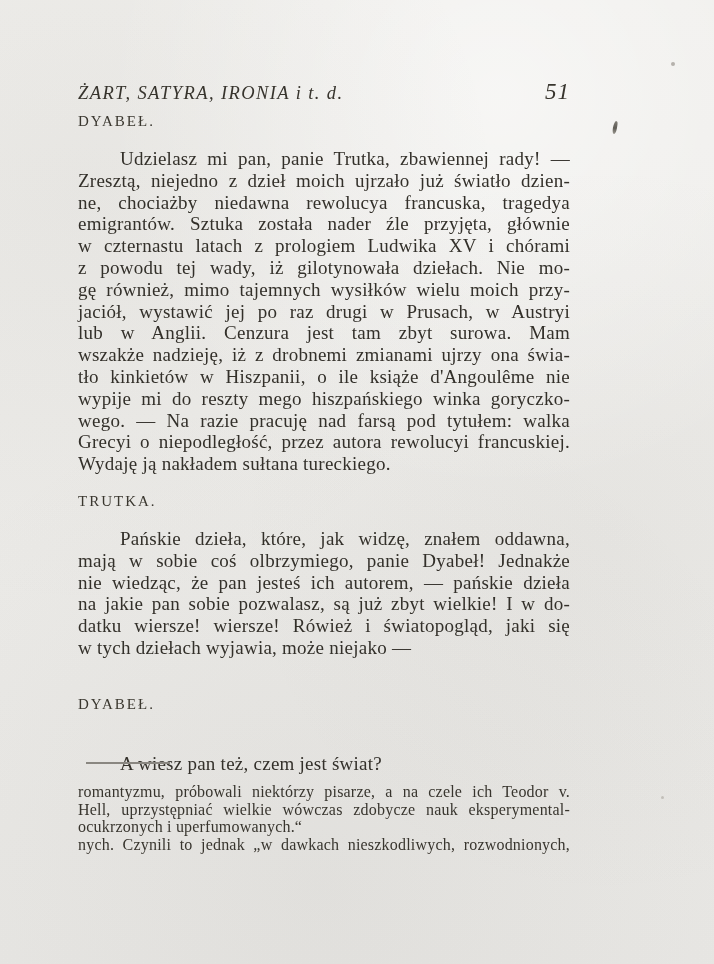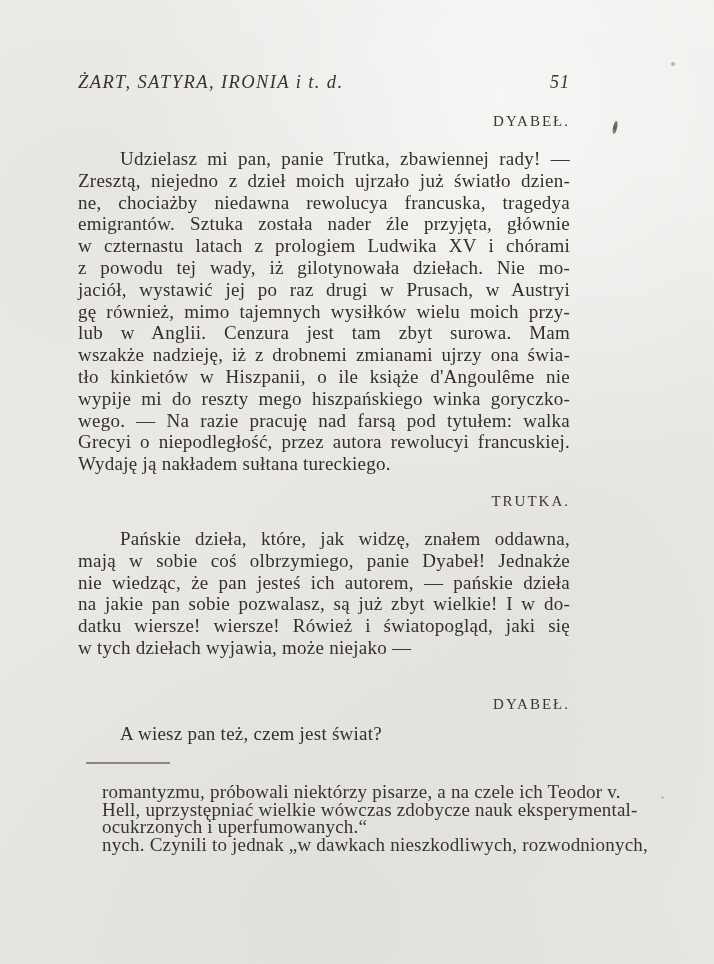--- a/index.html
+++ b/index.html
@@ -16,47 +16,47 @@
       radial-gradient(circle at 85% 55%, rgba(120,115,105,0.05), transparent 46%),
       radial-gradient(circle at 45% 92%, rgba(100,95,88,0.06), transparent 52%),
       radial-gradient(circle at 70% 10%, rgba(255,255,255,0.5), transparent 40%),
       linear-gradient(180deg,#efeeeb,#e8e7e4);
     color:#33302a;
   }
   .column{position:absolute;left:78px;width:492px;}
 
   
   .running-header{
-    top:72px;display:flex;justify-content:space-between;align-items:baseline;text-align:right;
+    top:79px;display:flex;justify-content:space-between;align-items:baseline;text-align:right;
   }
   .running-title{
     font-style:italic;font-size:18.5px;letter-spacing:1.4px;color:#37342d;
     white-space:nowrap;
   }
   .page-number{
-    font-style:italic;font-size:18px;letter-spacing:1px;color:#37342d;
+    font-style:italic;font-size:23px;letter-spacing:1px;color:#37342d;
   }
 
   
   .speaker{
-    text-align:right;font-size:15px;letter-spacing:2px;color:#3a372f;
+    text-align:left;font-size:15px;letter-spacing:2px;color:#3a372f;
     text-transform:none;
   }
 
   
   .prose{font-size:19px;line-height:21.8px;letter-spacing:0.25px;}
   .prose .line{
     text-align:justify;text-align-last:justify;text-justify:inter-word;
     height:21.8px;white-space:nowrap;
   }
   .prose .line.first{text-indent:42px;}
   .prose .line.last{text-align-last:left;}
 
   
-  .footnote{font-size:19px;line-height:17.6px;letter-spacing:0.2px;color:#38352e;margin-left:24px;}
+  .footnote{font-size:16px;line-height:17.6px;letter-spacing:0.2px;color:#38352e;}
   .footnote .line{height:17.6px;}
   .footnote .line.first{text-indent:0;}
 
   .footnote-rule{
     position:absolute;left:86px;top:762px;width:84px;height:1.5px;
     background:#8a8781;
   }
 
   
   .ink-mark{
@@ -81,22 +81,22 @@
 
   <div class="column speaker" style="top:113px">DYABEŁ.</div>
 
   <div class="column prose" style="top:148px">
       <div class="line first">Udzielasz mi pan, panie Trutka, zbawiennej rady! —</div>
       <div class="line">Zresztą, niejedno z dzieł moich ujrzało już światło dzien-</div>
       <div class="line">ne, chociażby niedawna rewolucya francuska, tragedya</div>
       <div class="line">emigrantów. Sztuka została nader źle przyjęta, głównie</div>
       <div class="line">w czternastu latach z prologiem Ludwika XV i chórami</div>
       <div class="line">z powodu tej wady, iż gilotynowała dziełach. Nie mo-</div>
+      <div class="line">gę również, mimo tajemnych wysiłków wielu moich przy-</div>
       <div class="line">jaciół, wystawić jej po raz drugi w Prusach, w Austryi</div>
-      <div class="line">gę również, mimo tajemnych wysiłków wielu moich przy-</div>
       <div class="line">lub w Anglii. Cenzura jest tam zbyt surowa. Mam</div>
       <div class="line">wszakże nadzieję, iż z drobnemi zmianami ujrzy ona świa-</div>
       <div class="line">tło kinkietów w Hiszpanii, o ile książe d'Angoulême nie</div>
       <div class="line">wypije mi do reszty mego hiszpańskiego winka goryczko-</div>
       <div class="line">wego. — Na razie pracuję nad farsą pod tytułem: walka</div>
       <div class="line">Grecyi o niepodległość, przez autora rewolucyi francuskiej.</div>
       <div class="line last">Wydaję ją nakładem sułtana tureckiego.</div>
     </div>
 
   <div class="column speaker" style="top:493px">TRUTKA.</div>
@@ -105,21 +105,21 @@
       <div class="line first">Pańskie dzieła, które, jak widzę, znałem oddawna,</div>
       <div class="line">mają w sobie coś olbrzymiego, panie Dyabeł! Jednakże</div>
       <div class="line">nie wiedząc, że pan jesteś ich autorem, — pańskie dzieła</div>
       <div class="line">na jakie pan sobie pozwalasz, są już zbyt wielkie! I w do-</div>
       <div class="line">datku wiersze! wiersze! Rówież i światopogląd, jaki się</div>
       <div class="line last">w tych dziełach wyjawia, może niejako —</div>
     </div>
 
   <div class="column speaker" style="top:696px">DYABEŁ.</div>
 
-  <div class="column prose" style="top:723px">
+  <div class="column prose" style="top:753px">
       <div class="line first last">A wiesz pan też, czem jest świat?</div>
     </div>
 
   <div class="footnote-rule"></div>
 
   <div class="column prose footnote" style="top:783px">
       <div class="line first">romantyzmu, próbowali niektórzy pisarze, a na czele ich Teodor v.</div>
       <div class="line">Hell, uprzystępniać wielkie wówczas zdobycze nauk eksperymental-</div>
       <div class="line last">ocukrzonych i uperfumowanych.“</div>
       <div class="line">nych. Czynili to jednak „w dawkach nieszkodliwych, rozwodnionych,</div>

